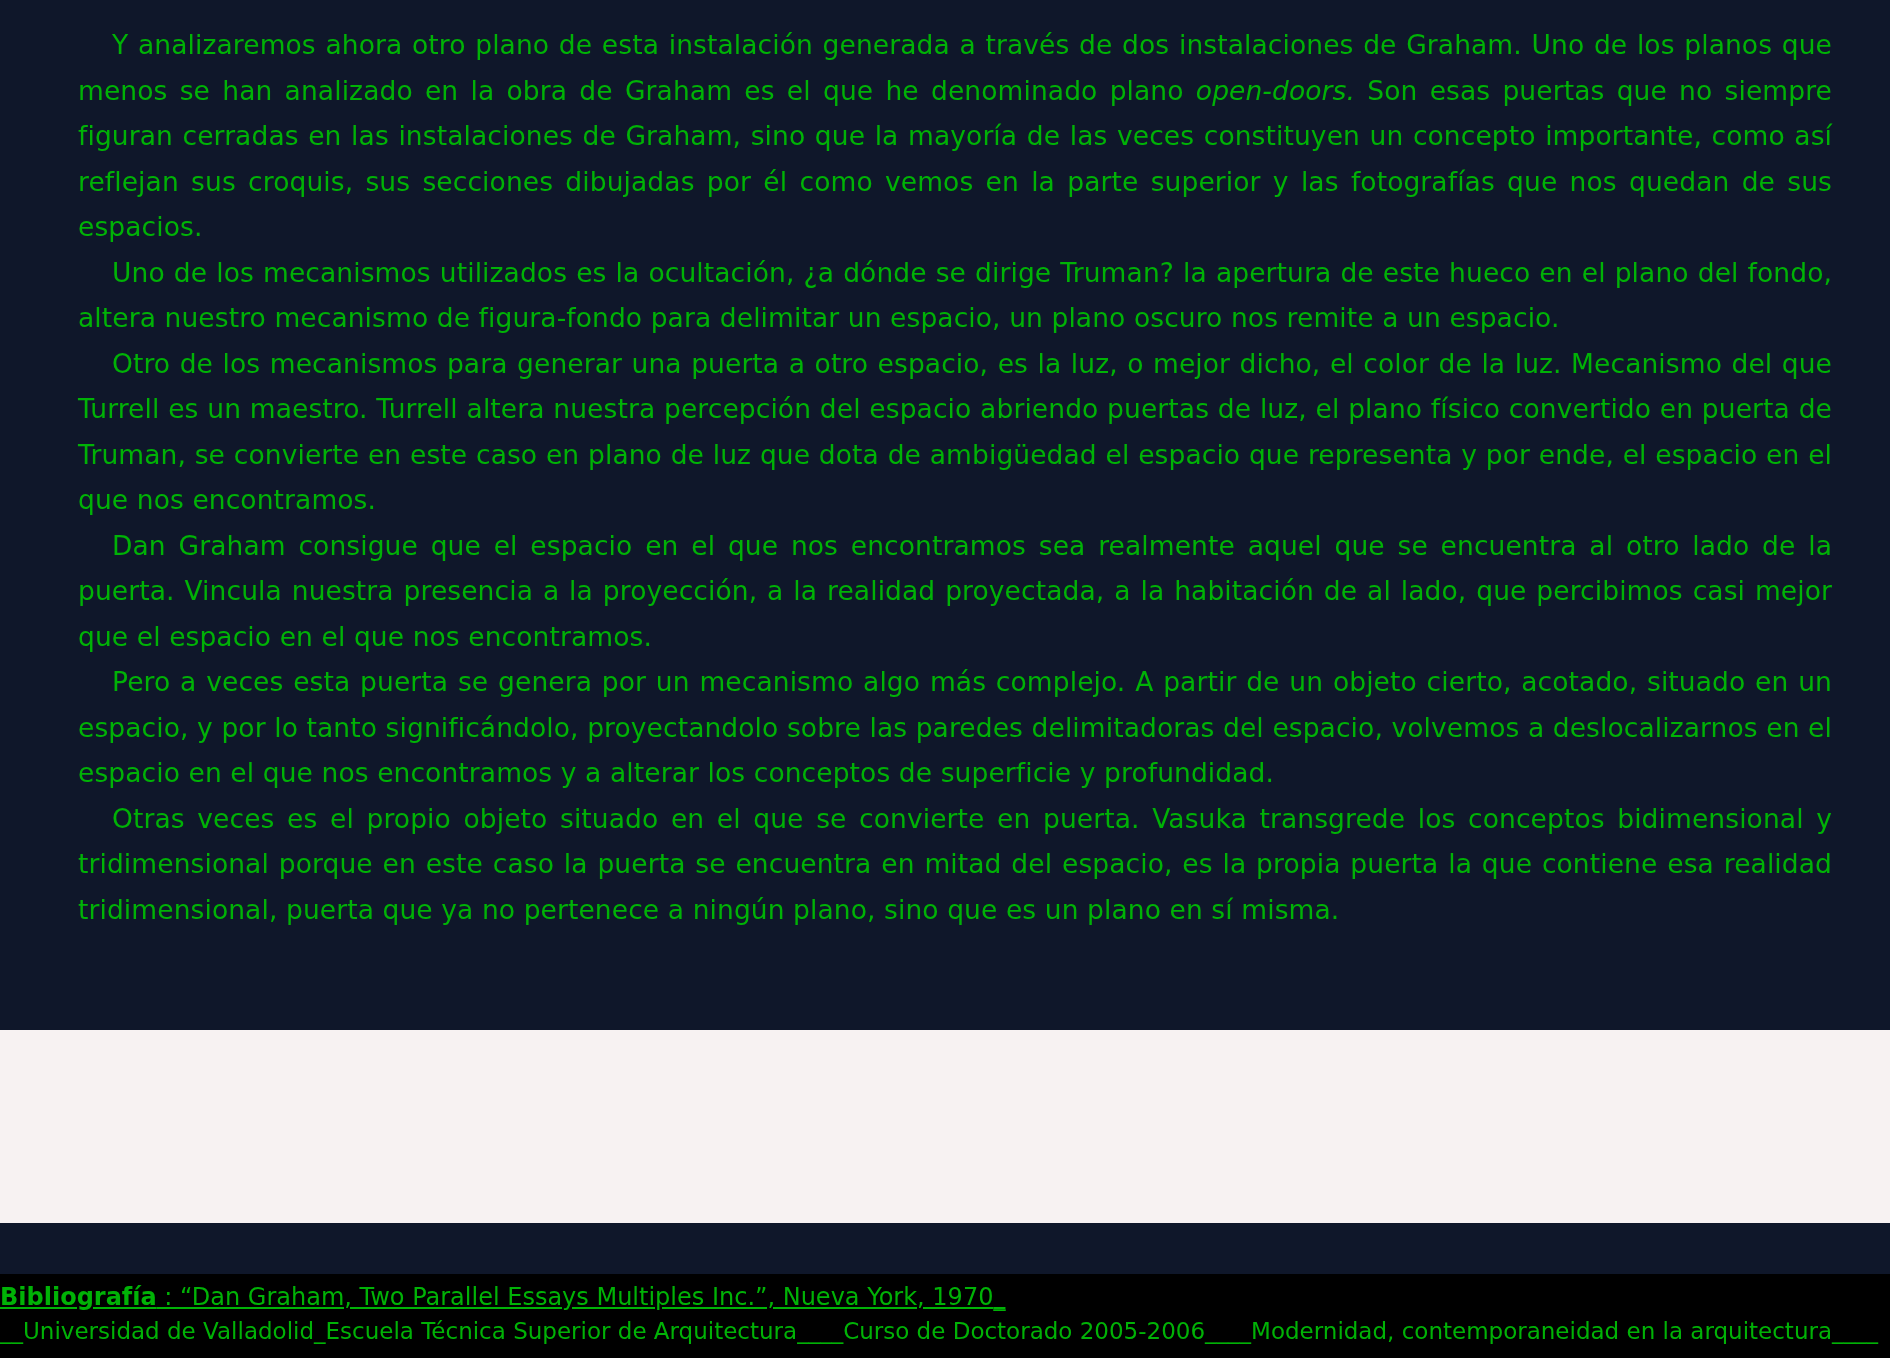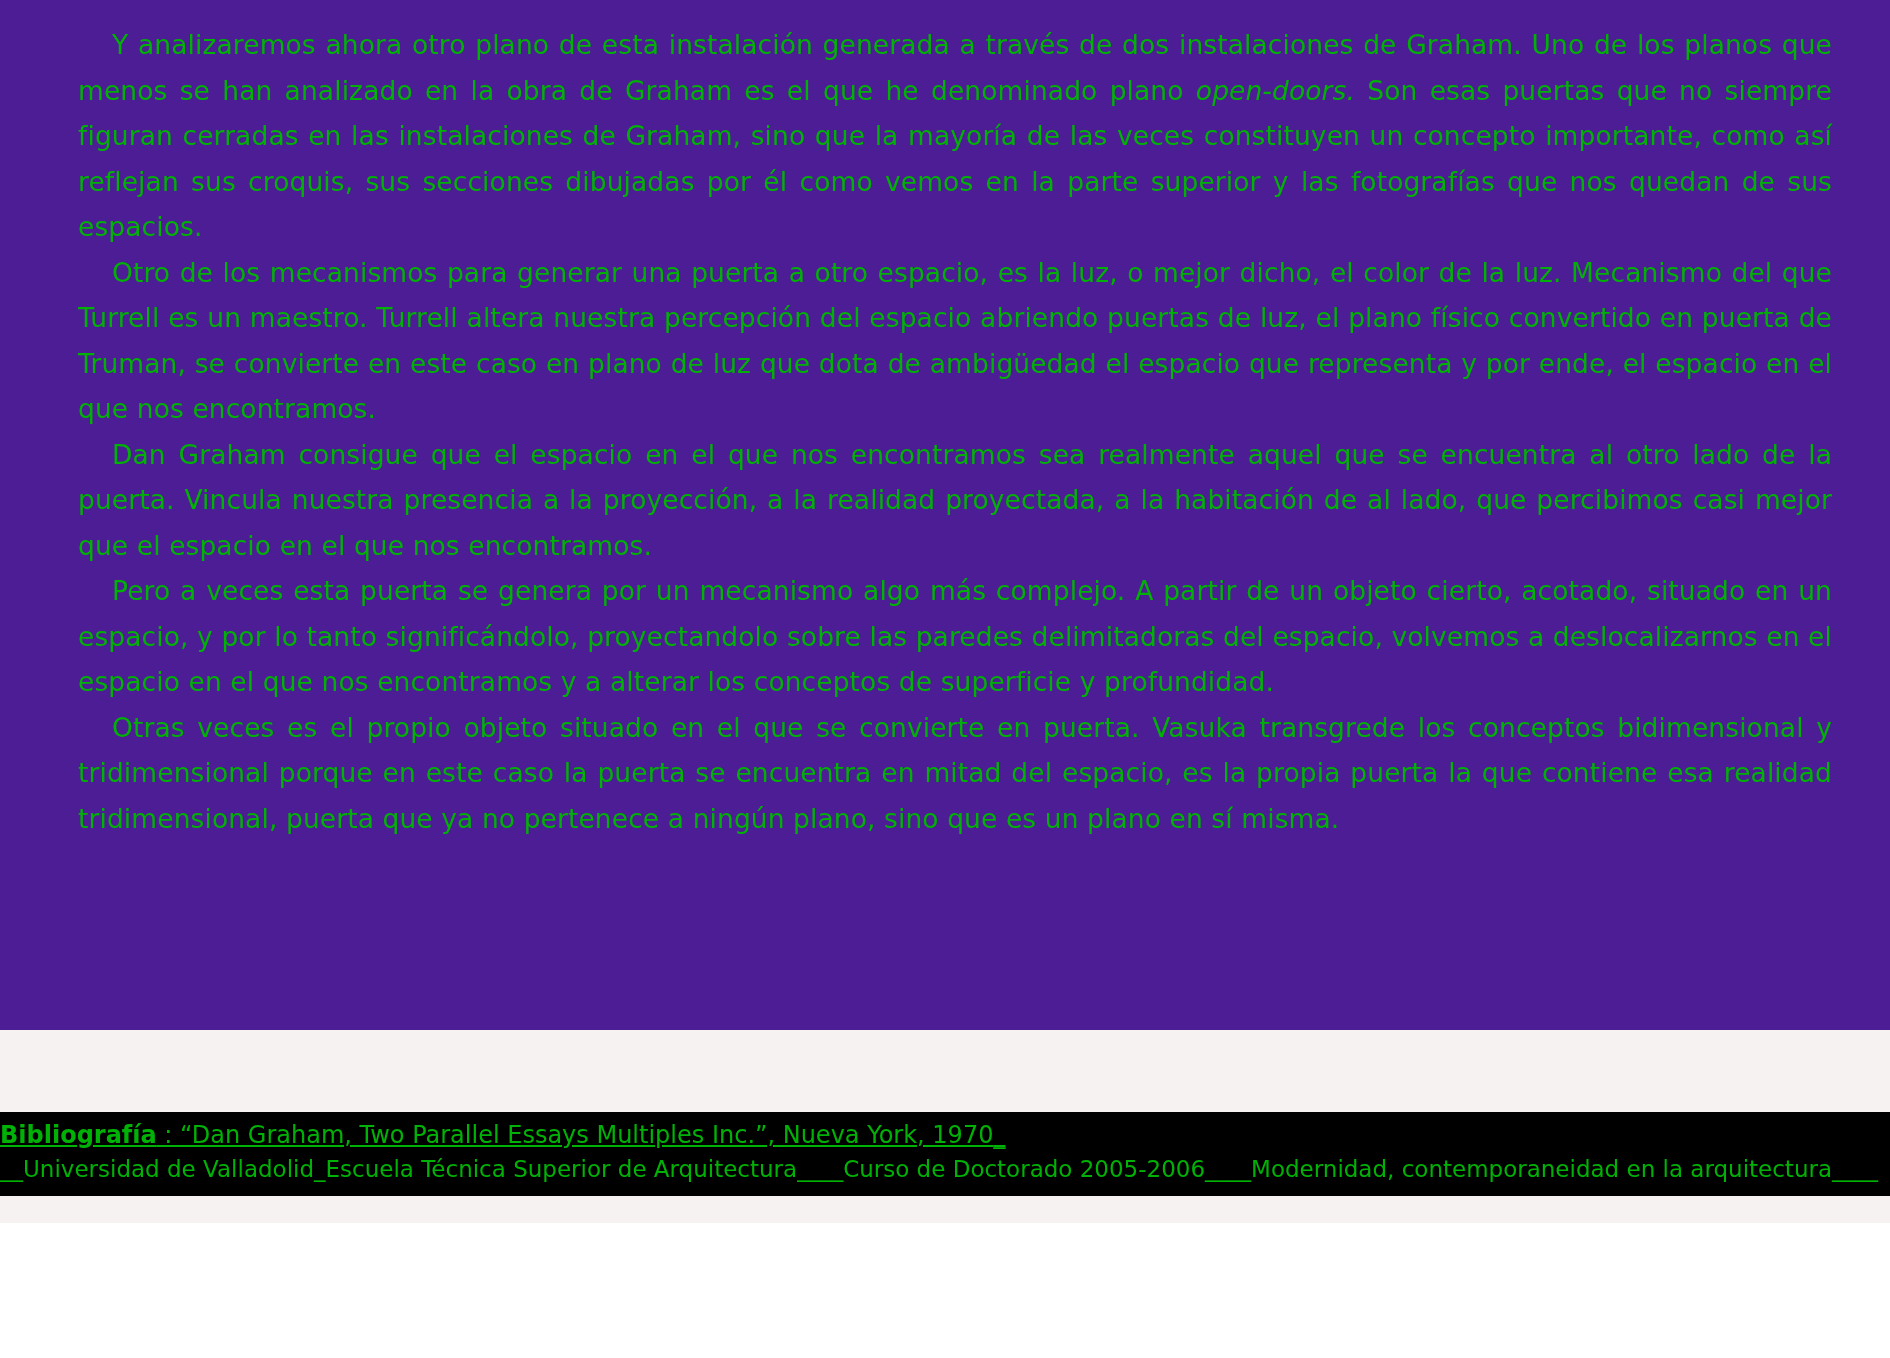--- a/index.html
+++ b/index.html
@@ -9,22 +9,22 @@
     width: 1890px;
     height: 1358px;
     overflow: hidden;
   }
   body {
     font-family: "DejaVu Sans", sans-serif;
   }
   .page {
     position: relative;
     width: 1890px;
-    height: 1196px;
-    background: #4c1d95;
+    height: 1358px;
+    background: #0f172a;
     box-sizing: border-box;
   }
   .body-text {
     position: absolute;
     left: 0;
     top: 0;
     width: 1890px;
     padding: 22px 58px 0 78px;
     box-sizing: border-box;
     color: #00b206;
@@ -82,20 +82,21 @@
 <body>
 
 <div class="page">
 
   <div class="tint-band"></div>
 
   <div class="body-text">
     <p>
       <span>Y analizaremos ahora otro plano de esta instalación generada a través de dos instalaciones de Graham. Uno de los planos que menos se han analizado en la obra de Graham es el que he denominado plano </span><em>open-doors.</em><span> Son esas puertas que no siempre figuran cerradas en las instalaciones de Graham, sino que la mayoría de las veces constituyen un concepto importante, como así reflejan sus croquis, sus secciones dibujadas por él como vemos en la parte superior y las fotografías que nos quedan de sus espacios.</span>
     </p>
+    <p>Uno de los mecanismos utilizados es la ocultación, ¿a dónde se dirige Truman? la apertura de este hueco en el plano del fondo, altera  nuestro mecanismo de figura-fondo para delimitar un espacio, un plano oscuro nos remite a un espacio.</p>
     <p>Otro de los mecanismos para generar una puerta a otro espacio, es la luz, o mejor dicho, el color de la luz. Mecanismo del que Turrell es un maestro. Turrell altera nuestra percepción del espacio abriendo puertas de luz, el plano físico convertido en puerta de Truman, se convierte en este caso en plano de luz que dota de ambigüedad el espacio que representa y por ende, el espacio en el que nos encontramos.</p>
     <p>Dan Graham consigue que el espacio en el que nos encontramos sea realmente aquel que se encuentra al otro lado de la puerta. Vincula nuestra presencia a la proyección, a la realidad proyectada, a la habitación de al lado, que percibimos casi mejor que el espacio en el que nos encontramos.</p>
     <p>Pero a veces esta puerta se genera por un mecanismo algo más complejo. A partir de un objeto cierto, acotado, situado en un espacio, y por lo tanto significándolo, proyectandolo sobre las paredes delimitadoras del espacio, volvemos a deslocalizarnos en el espacio en el que nos encontramos y a alterar los conceptos de superficie y profundidad.</p>
     <p>Otras veces es el propio objeto situado en el que se convierte en puerta. Vasuka transgrede los conceptos bidimensional y tridimensional porque en este caso la puerta se encuentra en mitad del espacio, es la propia puerta la que contiene esa realidad tridimensional, puerta que ya no pertenece a ningún plano, sino que es un plano en sí misma.</p>
   </div>
 
   <div class="footer">
     <div class="footer-line biblio">
       <span class="biblio-label">Bibliografía</span><span class="u"> : “Dan Graham, Two Parallel Essays Multiples Inc.”, Nueva York, 1970</span><span class="u">_</span>
     </div>

